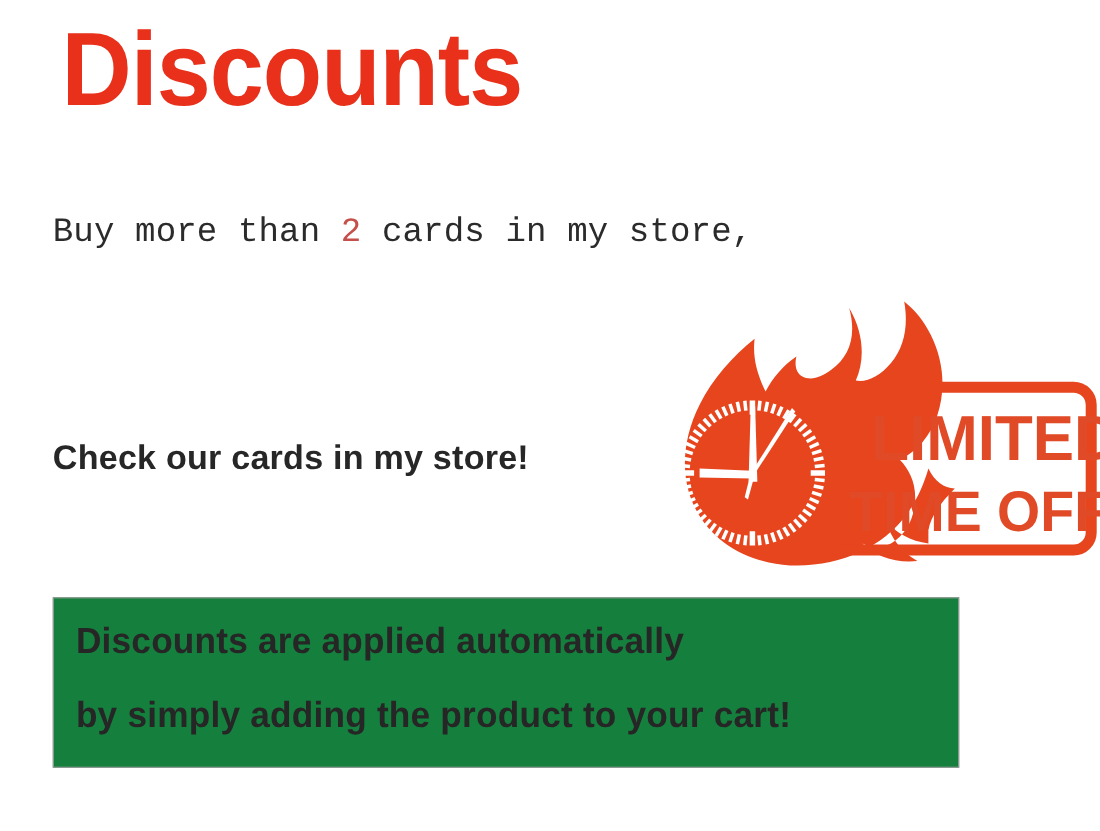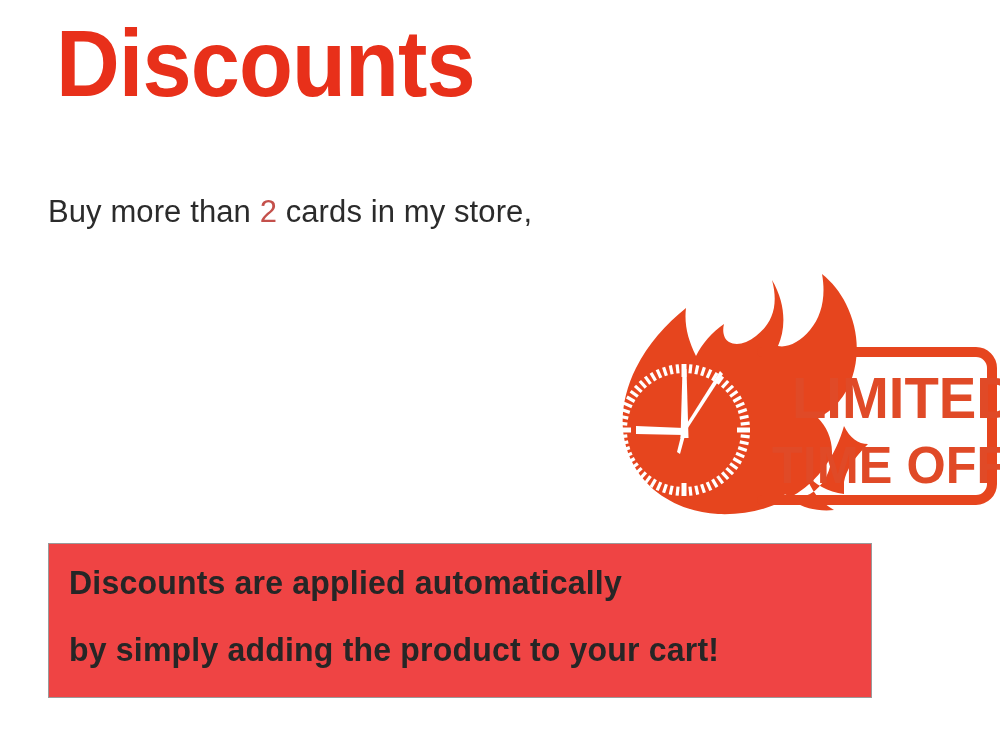--- a/index.html
+++ b/index.html
@@ -48,20 +48,21 @@
     top: 196px;
     width: 640px;
   }
   .copy-line {
     font-size: 31px;
     line-height: 1;
     color: #2b2b2b;
     white-space: nowrap;
     margin-bottom: 33px;
     letter-spacing: 0.1px;
+    font-family: Liberation Mono, monospace;
   }
   .copy-line .hl {
     color: #c4504b;
   }
 
   .cta-line {
     position: absolute;
     left: 48px;
     top: 400px;
     font-size: 31px;
@@ -74,21 +75,21 @@
 
   
   .note-box {
     position: absolute;
     left: 48px;
     top: 543px;
     width: 824px;
     height: 155px;
     box-sizing: border-box;
     border: 1px solid #9a9a9a;
-    background: #ef4444;
+    background: #15803d;
   }
   .note-inner {
     position: absolute;
     left: 20px;
     top: 22px;
     width: 790px;
   }
   .note-line {
     font-family: "Liberation Sans Narrow", "Liberation Sans", sans-serif;
     font-weight: bold;
@@ -116,20 +117,21 @@
 <body>
 
 <div class="banner">
 
   <div class="page-title">Discounts</div>
 
   <div class="copy-block">
     <div class="copy-line"><span>Buy more than </span><span class="hl">2</span><span> cards in my store,</span></div>
   </div>
 
+  <div class="cta-line">Check our cards in my store!</div>
 
   <div class="badge">
     <svg width="404" height="262" viewBox="0 0 404 262" xmlns="http://www.w3.org/2000/svg">
       <defs>
 
         <g id="ticks">
           <g id="tickgroup"></g>
         </g>
       </defs>
 

